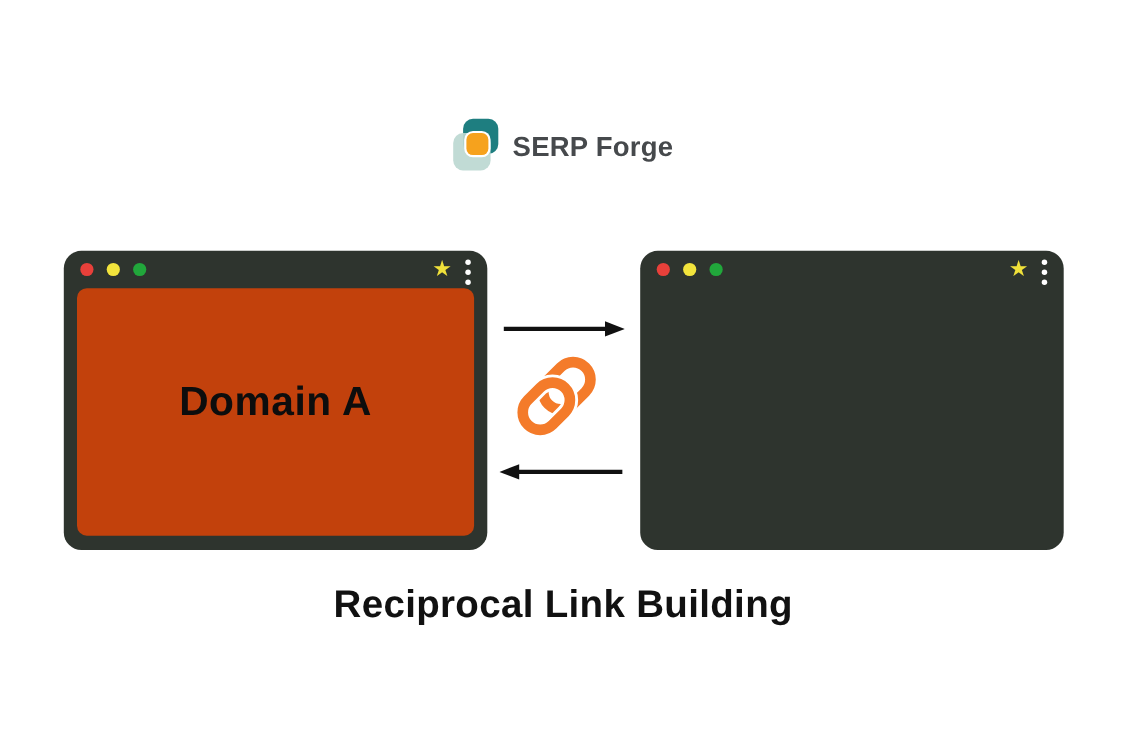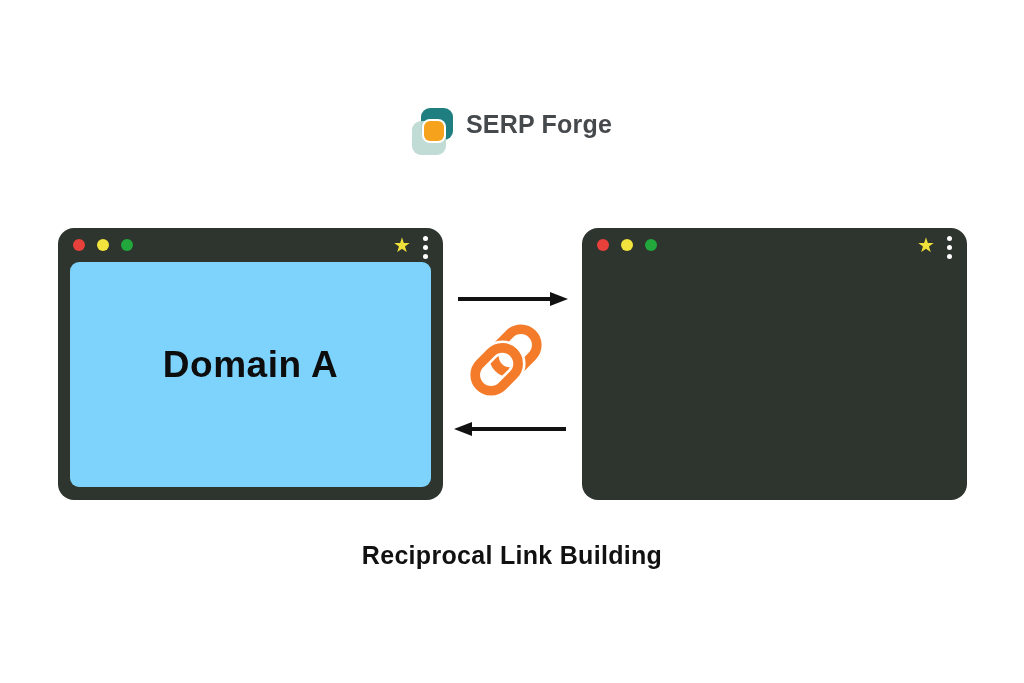--- a/index.html
+++ b/index.html
@@ -12,20 +12,21 @@
     overflow: hidden;
   }
 
   
   .logo-row {
     position: absolute;
     top: 108px; left: 0;
     width: 100%;
     display: flex;
     justify-content: center;
+    align-items: center;
     gap: 12px;
   }
   .logo-mark { position: relative; width: 42px; height: 50px; }
   .logo-sq-back {
     position: absolute; left: 9px; top: 0;
     width: 32px; height: 32px;
     background: #1e7e80; border-radius: 9px;
   }
   .logo-sq-front {
     position: absolute; left: 0; top: 13px;
@@ -72,21 +73,21 @@
   }
   .kebab {
     position: absolute; right: 15px; top: 8px;
     display: flex; flex-direction: column; gap: 4px;
   }
   .kdot { width: 5px; height: 5px; border-radius: 50%; background: #ffffff; }
 
   .win-content {
     position: absolute;
     left: 12px; right: 12px; top: 34px; bottom: 13px;
-    background: #7dd3fc;
+    background: #c2410c;
     border-radius: 9px;
     display: flex; align-items: center; justify-content: center;
   }
   .domain-label {
     font-size: 37px;
     font-weight: 700;
     color: #0d0d0d;
     margin-top: -20px;
     letter-spacing: 0.5px;
   }
@@ -97,24 +98,24 @@
   .arrow-bottom { left: 454px; top: 419px; }
   .link-icon {
     position: absolute;
     left: 462px; top: 312px;
     width: 88px; height: 96px;
   }
 
   
   .diagram-title {
     position: absolute;
-    top: 541px; left: 0;
+    top: 530px; left: 0;
     width: 100%;
     text-align: center;
-    font-size: 25px;
+    font-size: 35px;
     font-weight: 700;
     color: #111111;
     letter-spacing: 0.3px;
   }
 </style>
 </head>
 <body>
 
 <div class="canvas">
 

